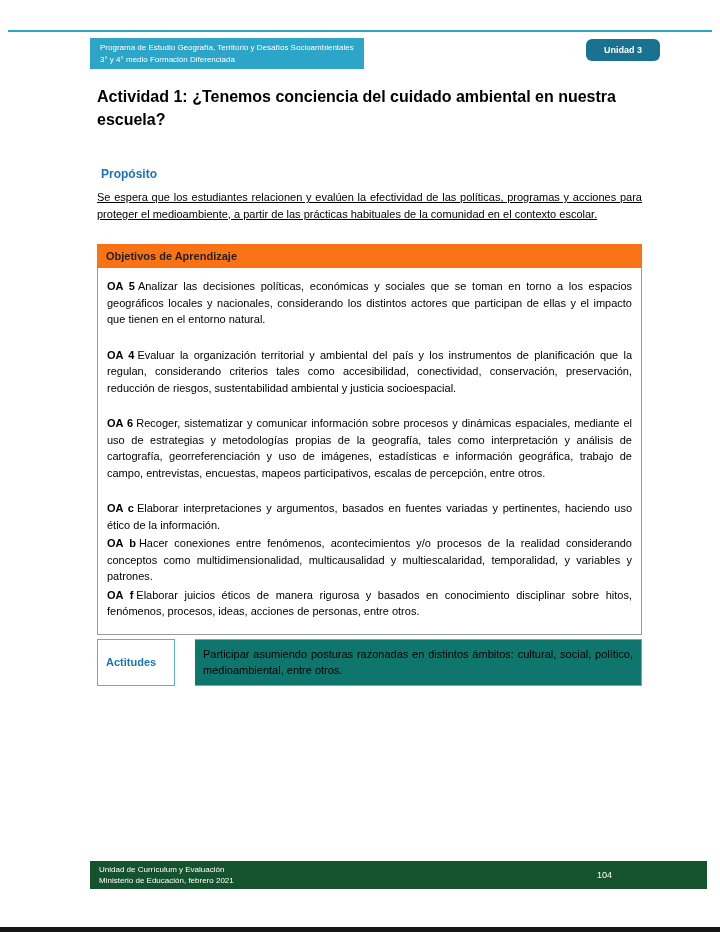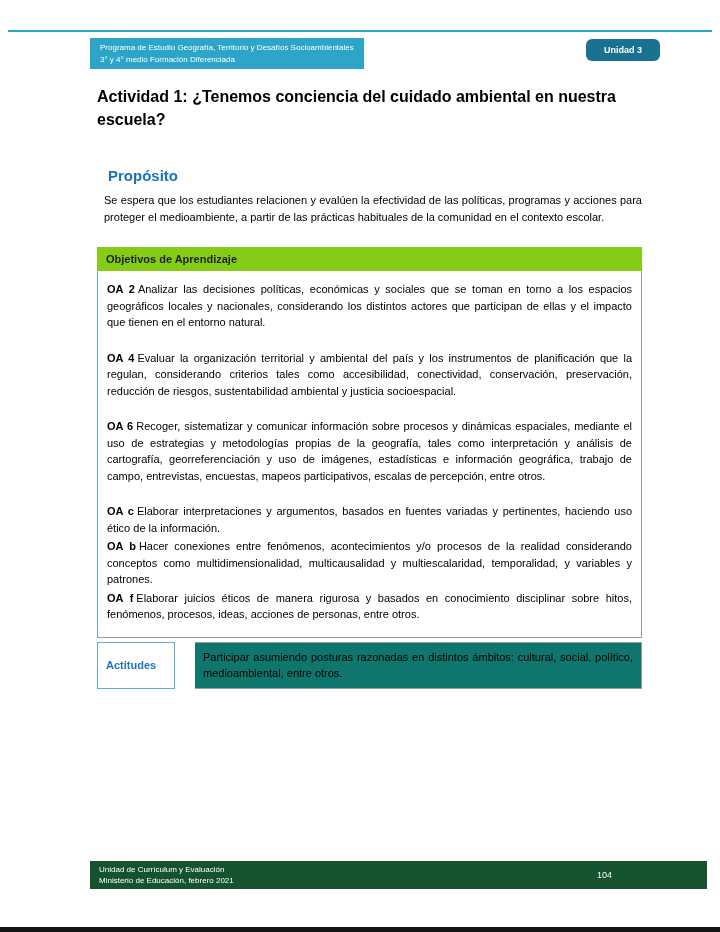--- a/index.html
+++ b/index.html
@@ -52,34 +52,35 @@
   }
   .title {
     color: #000000;
     font-size: 16px;
     font-weight: bold;
     line-height: 1.45;
     margin: 0 0 36px 0;
   }
   .subhead {
     color: #1B73B9;
-    font-size: 15px;
-    font-weight: bold;
-    margin: 0 0 8px 11px;
+    font-size: 12px;
+    font-weight: bold;
+    margin: 0 0 8px 4px;
   }
   .body-text {
     font-size: 11px;
     line-height: 1.5;
     text-align: justify;
     color: #000000;
-    margin: 0 0 22px 7px;
+    margin: 0 0 22px 0;
+    text-decoration: underline;
   }
   .oa-table { width: 100%; }
   .oa-header {
-    background: #84cc16;
+    background: #f97316;
     color: #1f1f1f;
     font-weight: bold;
     font-size: 11px;
     padding: 6px 9px;
   }
   .oa-body {
     border: 1px solid #9a9a9a;
     border-top: none;
     border-left-color: #5FAECB;
     padding: 10px 9px 12px 9px;
@@ -160,21 +161,21 @@
     <h1 class="title">Actividad 1: ¿Tenemos conciencia del cuidado ambiental en nuestra escuela?</h1>
 
     <h2 class="subhead">Propósito</h2>
     <p class="body-text">Se espera que los estudiantes relacionen y evalúen la efectividad de las políticas, programas y acciones para proteger el medioambiente, a partir de las prácticas habituales de la comunidad en el contexto escolar.</p>
 
     <div class="oa-table">
       <div class="oa-header">Objetivos de Aprendizaje</div>
       <div class="oa-body">
 
         <p class="oa-item gap">
-          <span class="oa-code">OA 2</span><span>Analizar las decisiones políticas, económicas y sociales que se toman en torno a los espacios geográficos locales y nacionales, considerando los distintos actores que participan de ellas y el impacto que tienen en el entorno natural.</span>
+          <span class="oa-code">OA 5</span><span>Analizar las decisiones políticas, económicas y sociales que se toman en torno a los espacios geográficos locales y nacionales, considerando los distintos actores que participan de ellas y el impacto que tienen en el entorno natural.</span>
         </p>
 
         <p class="oa-item gap">
           <span class="oa-code">OA 4</span><span>Evaluar la organización territorial y ambiental del país y los instrumentos de planificación que la regulan, considerando criterios tales como accesibilidad, conectividad, conservación, preservación, reducción de riesgos, sustentabilidad ambiental y justicia socioespacial.</span>
         </p>
 
         <p class="oa-item gap">
           <span class="oa-code">OA 6</span><span>Recoger, sistematizar y comunicar información sobre procesos y dinámicas espaciales, mediante el uso de estrategias y metodologías propias de la geografía, tales como interpretación y análisis de cartografía, georreferenciación y uso de imágenes, estadísticas e información geográfica, trabajo de campo, entrevistas, encuestas, mapeos participativos, escalas de percepción, entre otros.</span>
         </p>
 

